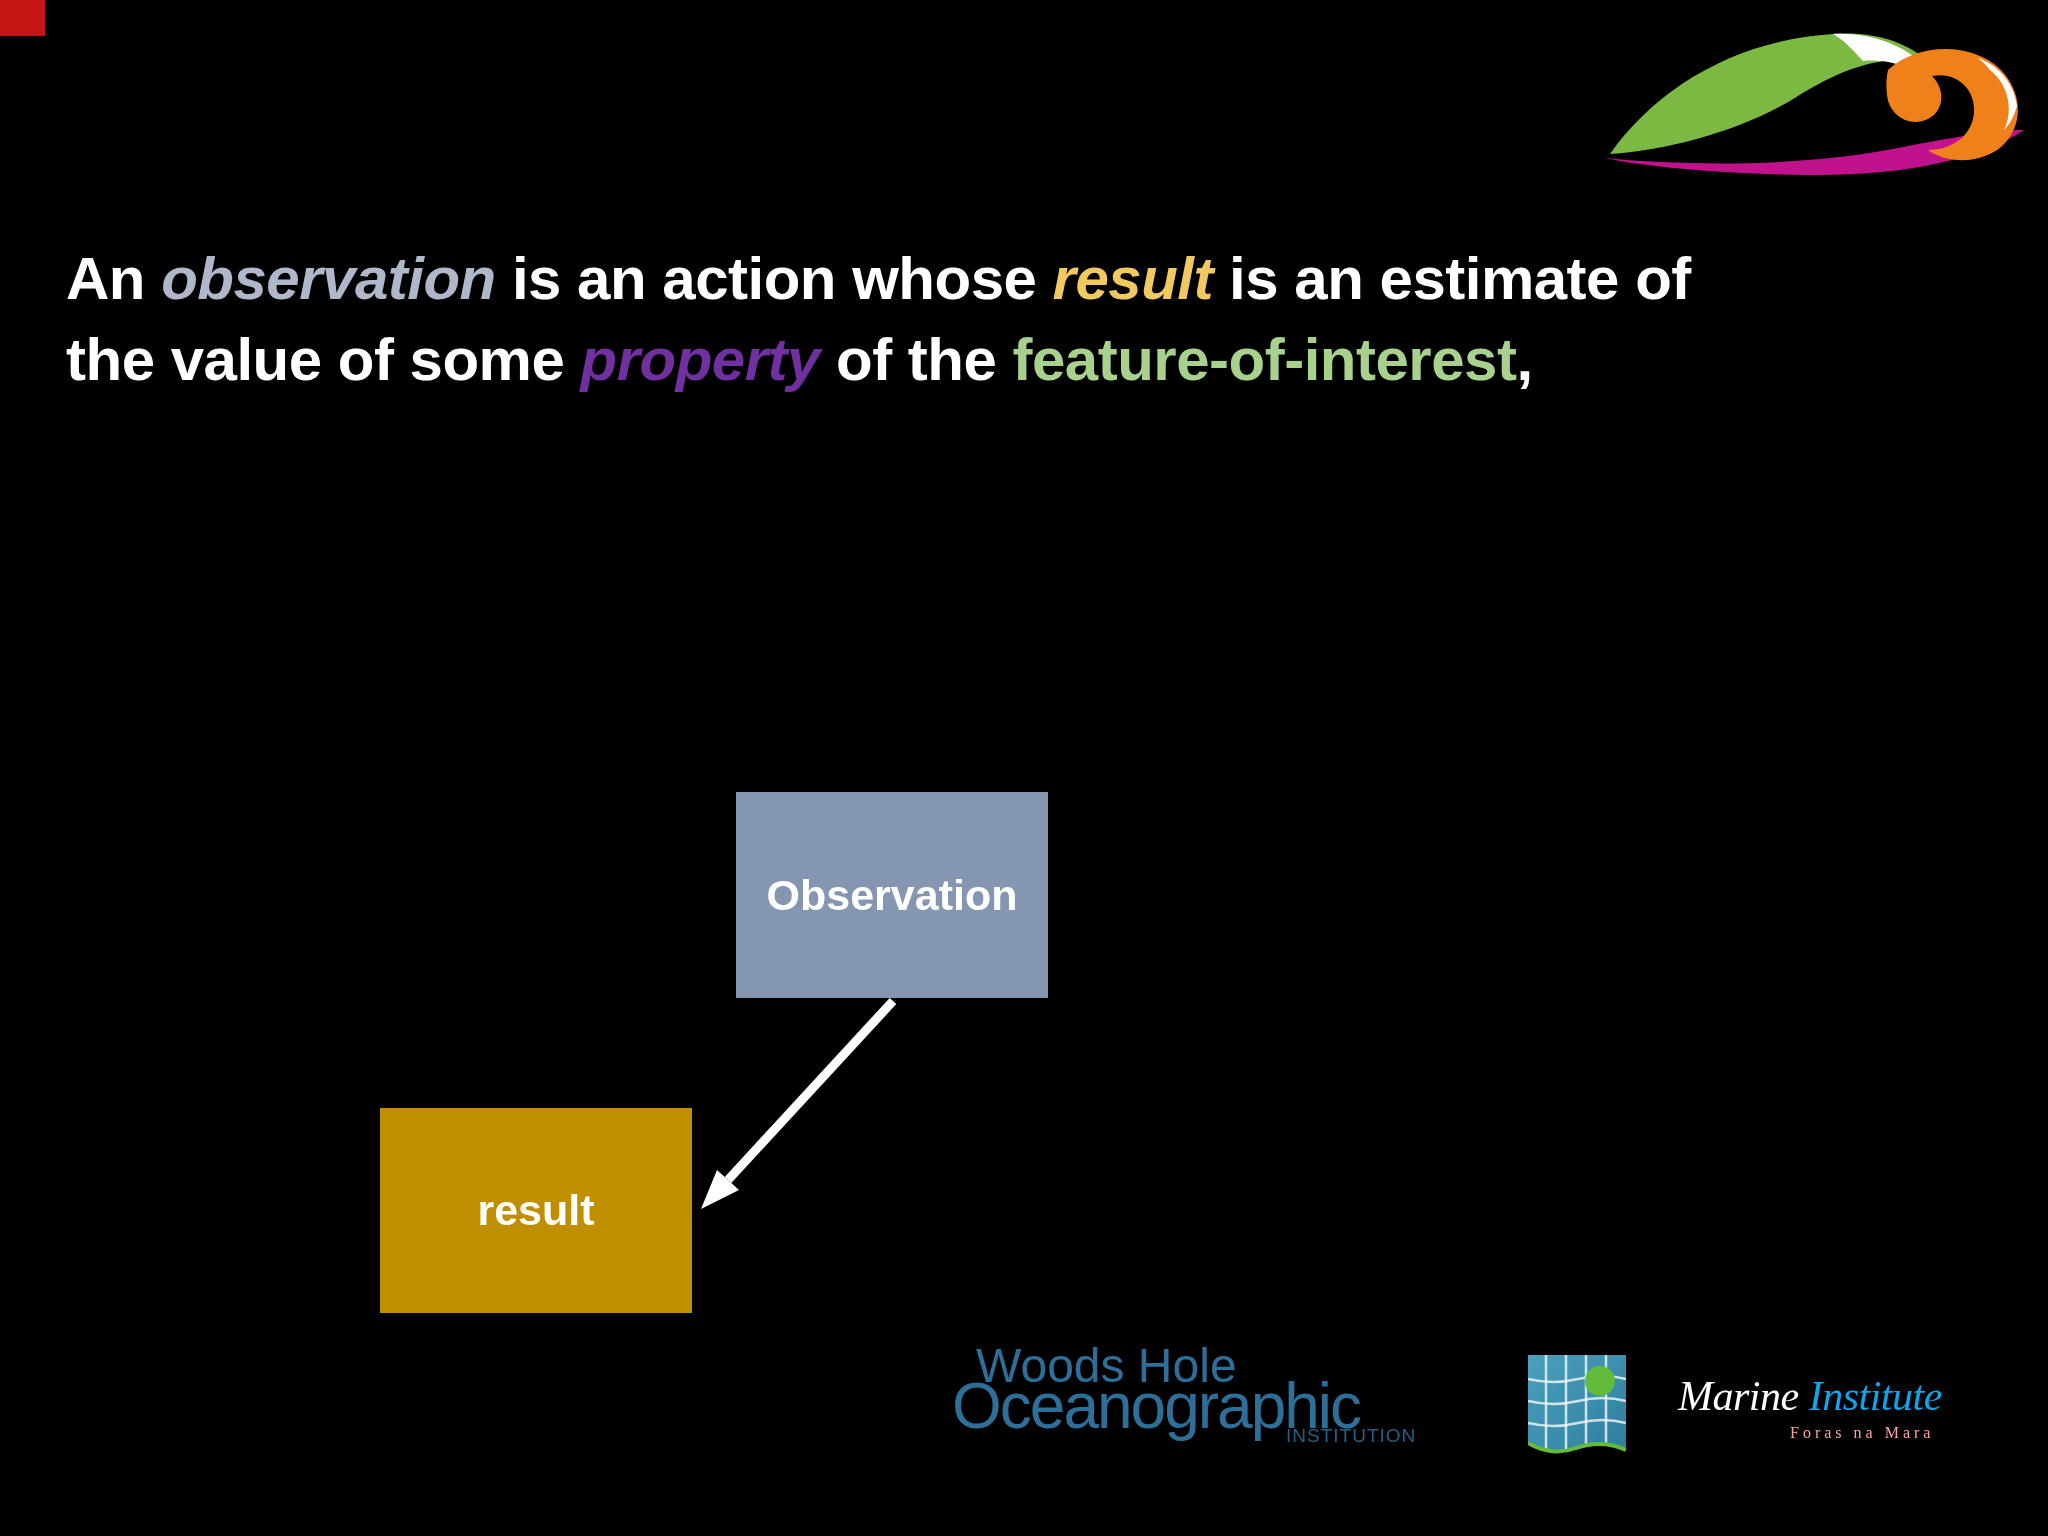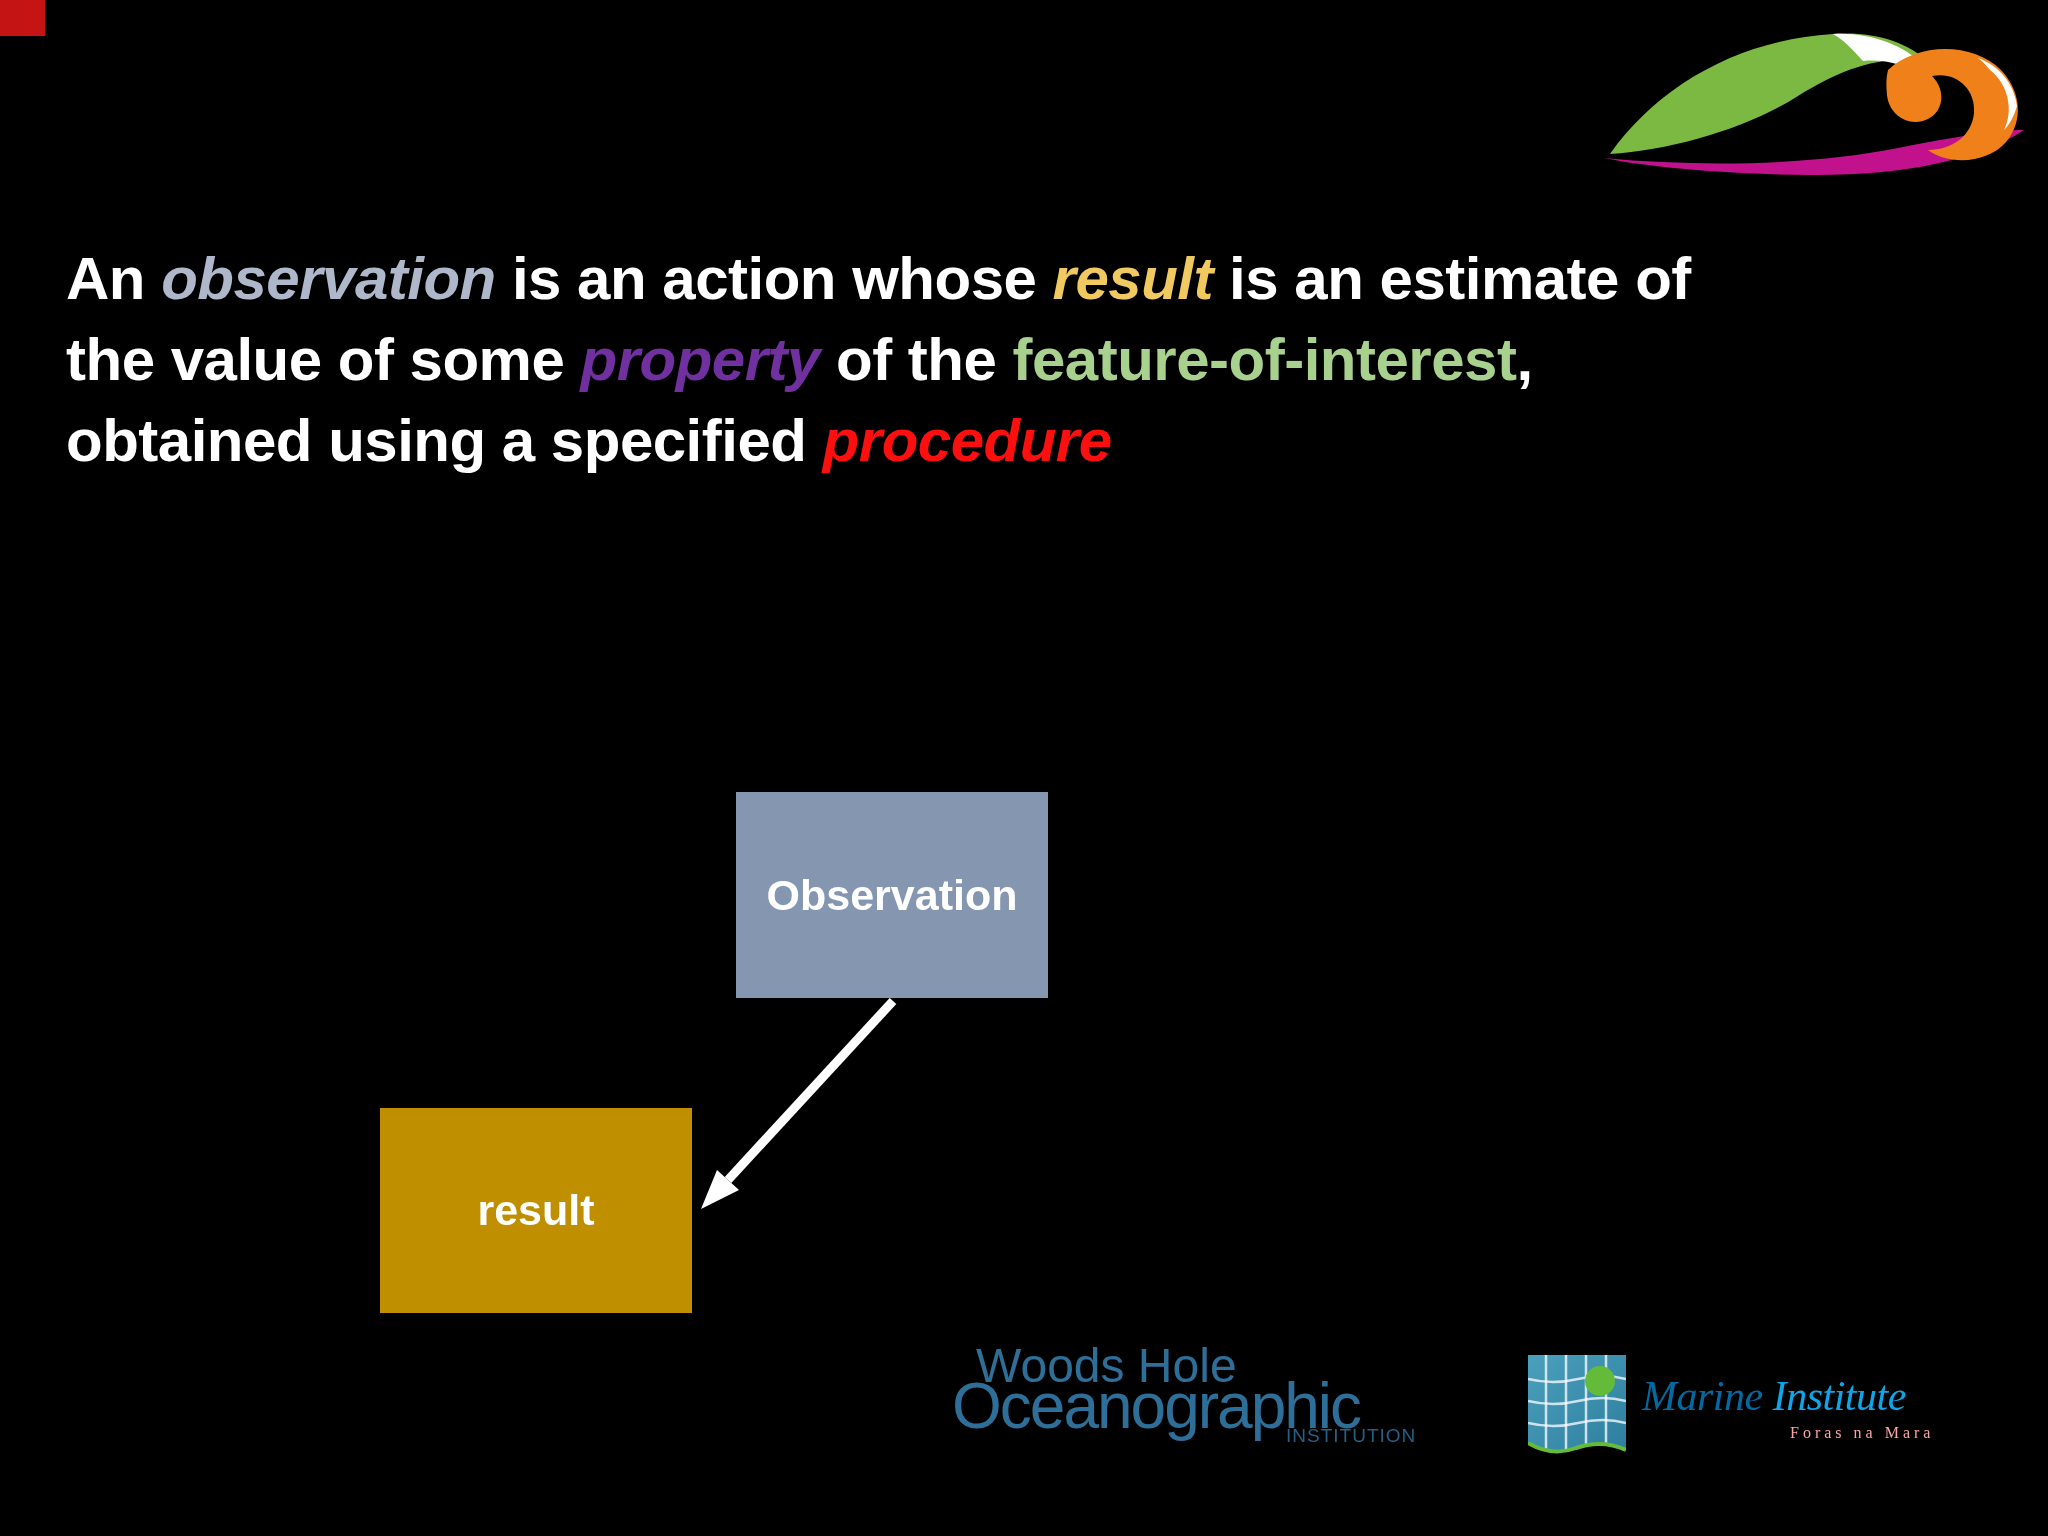--- a/index.html
+++ b/index.html
@@ -46,21 +46,21 @@
   #whoi .l1{font-size:48px;margin-left:24px;}
   #whoi .l2{font-size:64px;margin-top:-16px;letter-spacing:-2px;}
   #whoi .l3{font-size:19px;letter-spacing:1px;margin-top:-12px;margin-left:334px;color:#265f84;}
   
   #mi-icon{position:absolute;left:1528px;top:1355px;width:98px;height:107px;}
   #mi-text{
     position:absolute;left:1642px;top:1372px;
     font-family:"Liberation Serif",serif;font-style:italic;
     font-size:42px;letter-spacing:-0.5px;white-space:nowrap;
   }
-  #mi-text .w1{color:#0369a1;}
+  #mi-text .w1{color:#ffffff;margin-left:36px;}
   #mi-text .w2{color:#0ea5e9;}
   #mi-sub{
     position:absolute;left:1790px;top:1424px;
     font-family:"Liberation Serif",serif;
     font-size:16px;letter-spacing:4px;color:#fca5a5;white-space:nowrap;
   }
 </style>
 </head>
 <body>
 
@@ -75,23 +75,20 @@
     <path fill="#f08019" d="M290,52 C320,24 375,24 403,52 C423,73 426,103 408,124 C390,145 352,148 330,132 C355,132 374,117 376,95 C378,70 357,53 334,58 C348,72 346,93 330,101 C311,110 291,97 289,77 C288,68 288,60 290,52 Z"></path>
     <path fill="#ffffff" d="M380,40 C402,48 416,66 419,88 C416,98 412,106 406,112 C416,92 410,66 392,52 C388,47 384,43 380,40 Z"></path>
   </svg>
 
   <div id="title">
     <div>
       <span class="seg t-plain">An </span><span class="seg t-obs">observation</span><span class="seg t-plain"> is an action whose </span><span class="seg t-res">result</span><span class="seg t-plain"> is an estimate of</span>
     </div>
     <div>
       <span class="seg t-plain">the value of some </span><span class="seg t-prop">property</span><span class="seg t-plain"> of the </span><span class="seg t-foi">feature-of-interest</span><span class="seg t-plain">,</span>
-    </div>
-    <div>
-      <span class="seg t-plain">obtained using a specified </span><span class="seg t-proc">procedure</span>
     </div>
   </div>
 
   <div id="observation-box" class="dbox">
     <span>Observation</span>
   </div>
 
   <div id="result-box" class="dbox">
     <span>result</span>
   </div>

